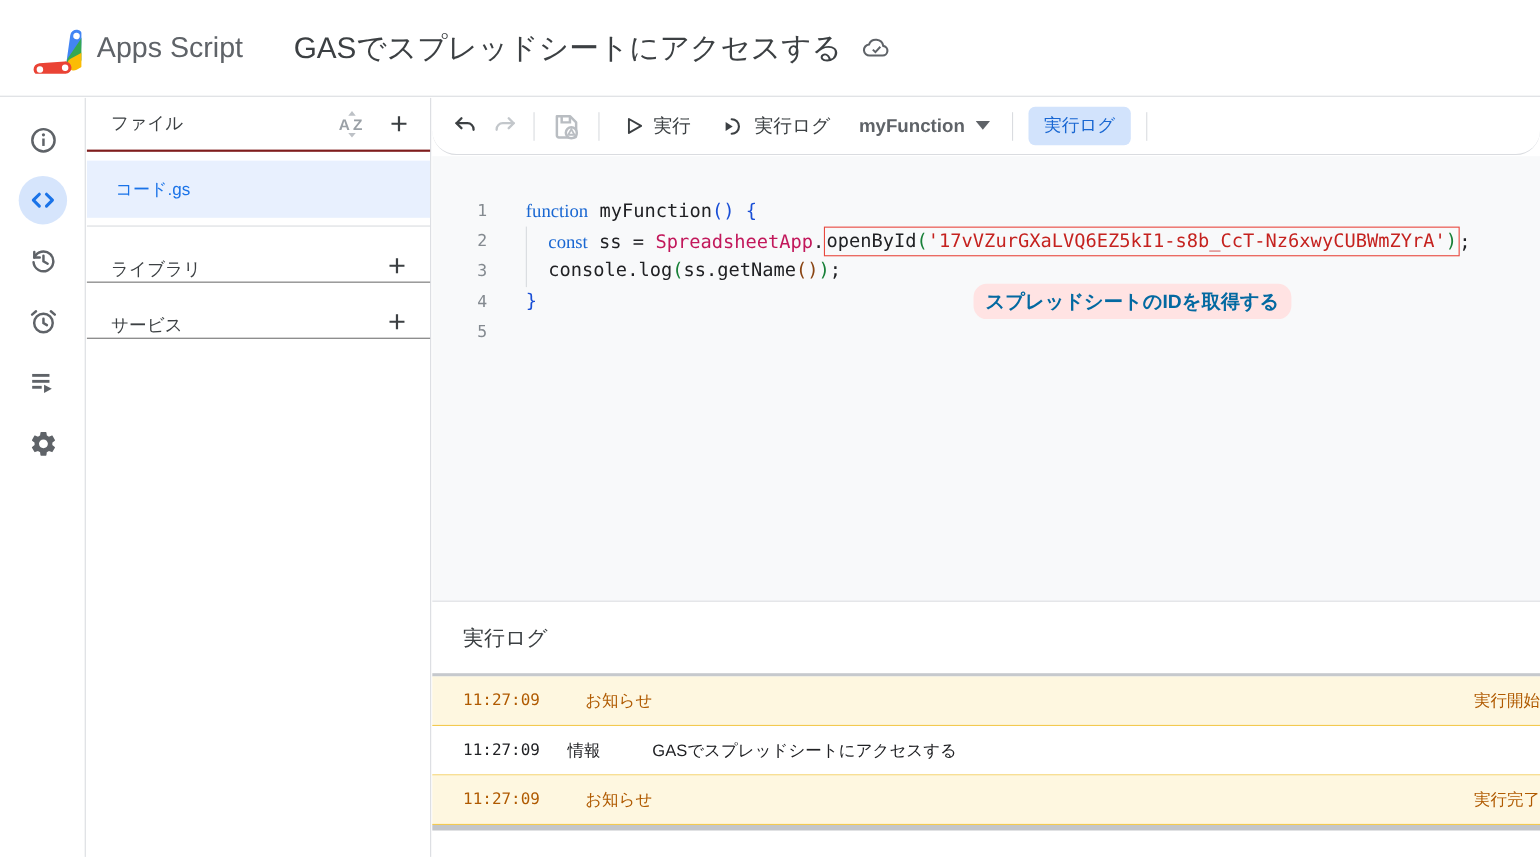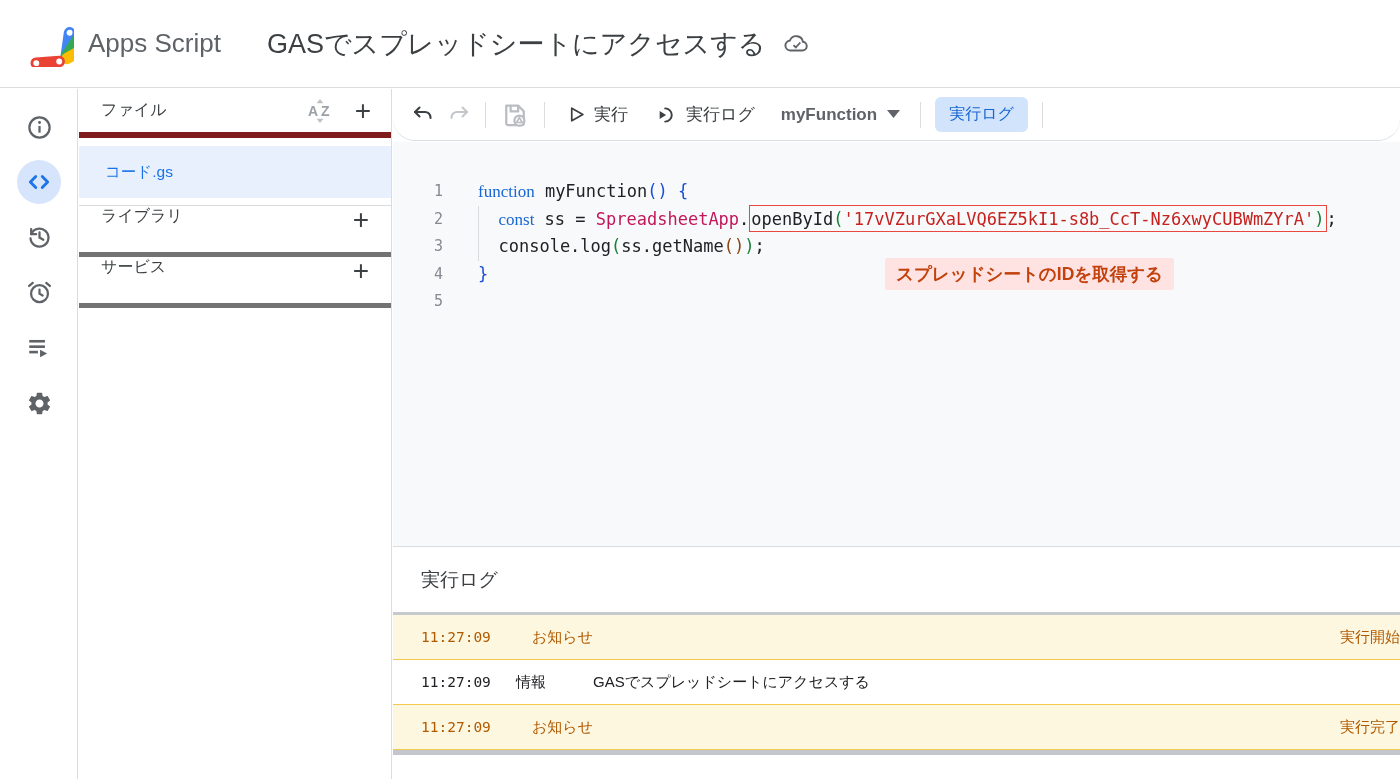--- a/index.html
+++ b/index.html
@@ -17,31 +17,31 @@
   
   .rail { position:absolute; top:89px; left:0; width:78px; height:690px;
     border-right:1px solid #dadce0; background:#fff; }
   .rail-btn { position:absolute; left:17px; width:44px; height:44px; border-radius:50%;
     display:flex; align-items:center; justify-content:center; cursor:pointer; }
   .rail-btn.active { background:#d6e5fc; }
 
   
   .files { position:absolute; top:89px; left:79px; width:313px; height:690px;
     border-right:1px solid #dadce0; background:#fff; }
-  .files-header { height:49px; border-bottom:6px solid #7f1d1d; display:flex;
+  .files-header { height:49px; border-bottom:2px solid #7f1d1d; display:flex;
     align-items:center; padding:0 20px 0 22px; }
   .files-title { font-size:16px; color:#3c4043; }
   .az { margin-left:auto; }
   .plus { font-size:28px; font-weight:300; color:#3c4043; line-height:1; cursor:pointer; }
   .files-header .plus { margin-left:20px; }
   .file-row { margin-top:8px; height:52px; background:#e8f0fe; color:#1a73e8;
     font-size:15.5px; display:flex; align-items:center; padding-left:26px; cursor:pointer; }
   .sections { margin-top:7px; border-top:1px solid #dadce0; }
-  .section-row { height:51px; border-bottom:5px solid #737373; display:flex;
-    align-items:flex-start; padding:0 22px; font-size:16px; color:#3c4043; }
+  .section-row { height:51px; border-bottom:1px solid #737373; display:flex;
+    align-items:flex-end; padding:0 22px; font-size:16px; color:#3c4043; }
   .section-row .plus { margin-left:auto; }
 
   
   .toolbar { position:absolute; top:89px; left:393px; width:1007px; height:52px;
     border-bottom:1px solid #dadce0; background:#fff; display:flex; align-items:center;border-radius:22px; }
   .tb-sep { width:1px; height:26px; background:#dadce0; margin:0 14px; }
   .tb-btn { display:flex; align-items:center; gap:8px; font-size:17px; color:#3c4043; cursor:pointer; }
   .fn-sel { margin-left:26px; display:flex; align-items:center; gap:10px;
     font-size:17px; font-weight:600; color:#5f6368; cursor:pointer; }
   .log-pill { background:#d2e3fc; color:#1967d2; font-size:16px; padding:7px 14px;
@@ -58,23 +58,23 @@
   .ltext { margin-left:35px; white-space:pre; }
   .kw  { color:#1967d2;font-family:Liberation Serif, serif; }
   .pl  { color:#202124; }
   .cls { color:#c2185b; }
   .str { color:#c5221f; }
   .b1  { color:#1a4fd6; }
   .b2  { color:#188038; }
   .b3  { color:#8a4513; }
   .redbox { border:1.5px solid #e8483e; padding:2.5px 1px; }
   .indent-guide { position:absolute; left:85px; top:64px; width:1px; height:55px; background:#d8dbde; }
-  .annotation { position:absolute; left:492px; top:116px; background:#ffe3e3; color:#c2410c;
+  .annotation { position:absolute; left:492px; top:116px; background:#ffe3e3; color:#0369a1;
     font-family:"Liberation Sans","DejaVu Sans",sans-serif; font-weight:bold;
-    font-size:17.5px; padding:4px 11px; border-radius:2px; white-space:nowrap; }
+    font-size:17.5px; padding:4px 11px; border-radius:12px; white-space:nowrap; }
 
   
   .logpanel { position:absolute; top:546px; left:393px; width:1007px; height:233px;
     background:#fff; border-top:1px solid #dadce0; }
   .log-title { height:65px; display:flex; align-items:center; padding-left:28px;
     font-size:19px; color:#3c4043; }
   .log-rows { border-top:3px solid #c6c9cd; border-bottom:5px solid #c3c6ca; }
   .log-row { height:45px; display:grid; grid-template-columns:95px 77px auto;
     align-items:center; padding-left:28px; font-size:15px; color:#202124; }
   .log-row .time { font-family:"DejaVu Sans Mono","Liberation Mono",monospace; font-size:14.5px; }

